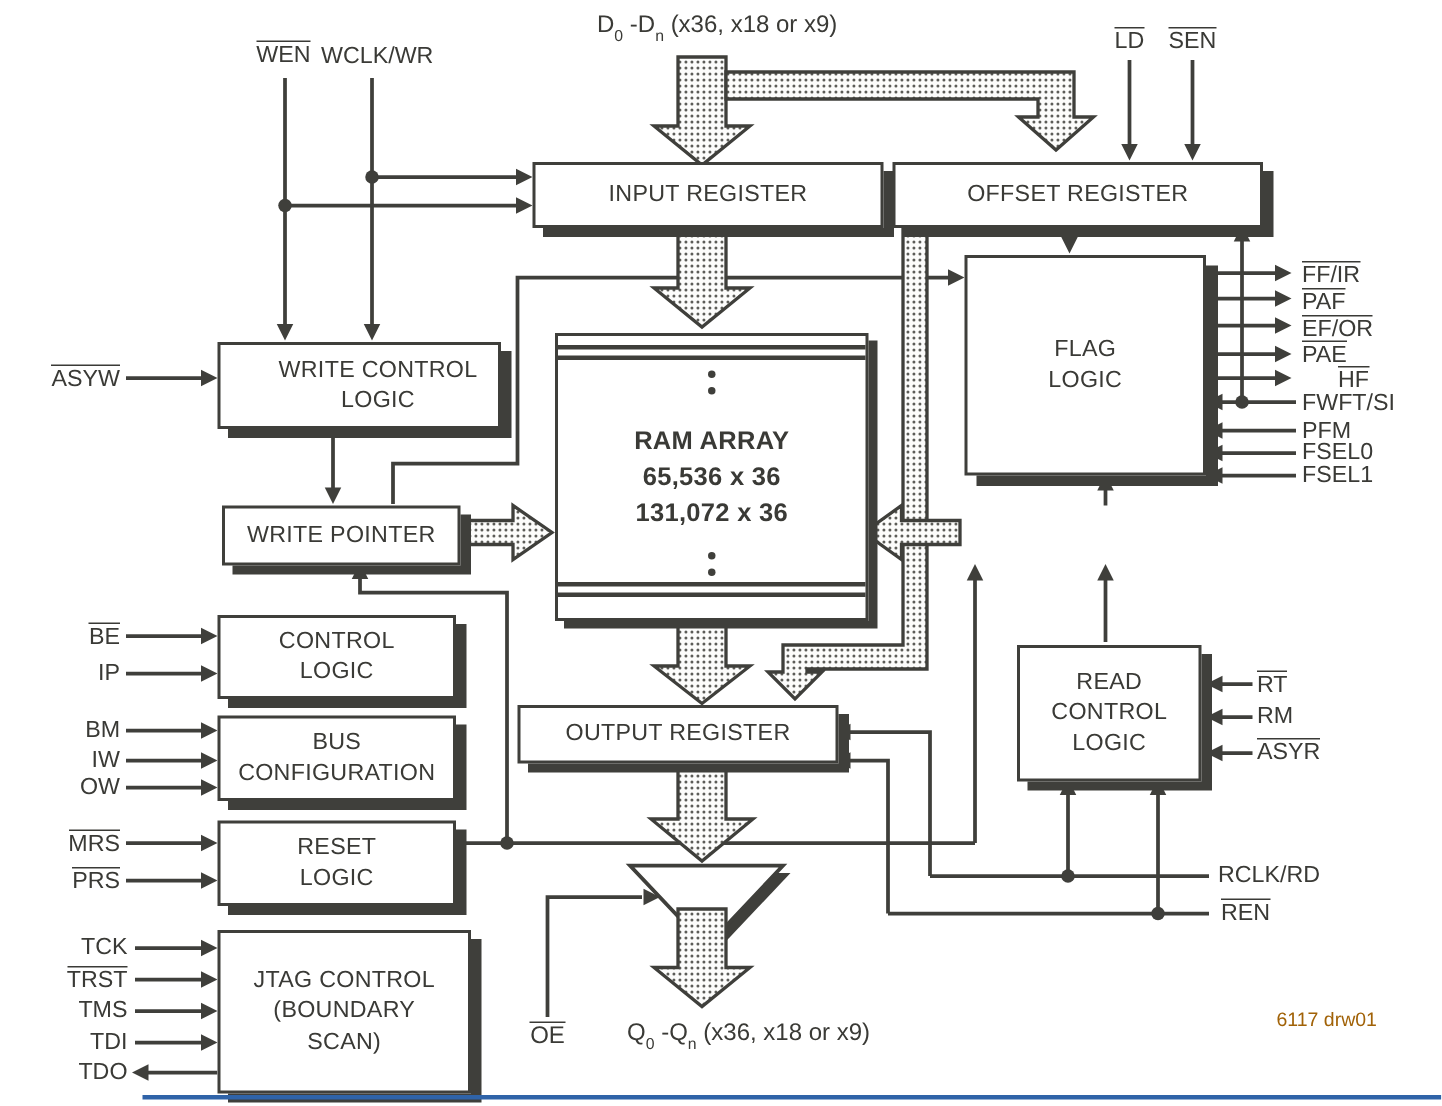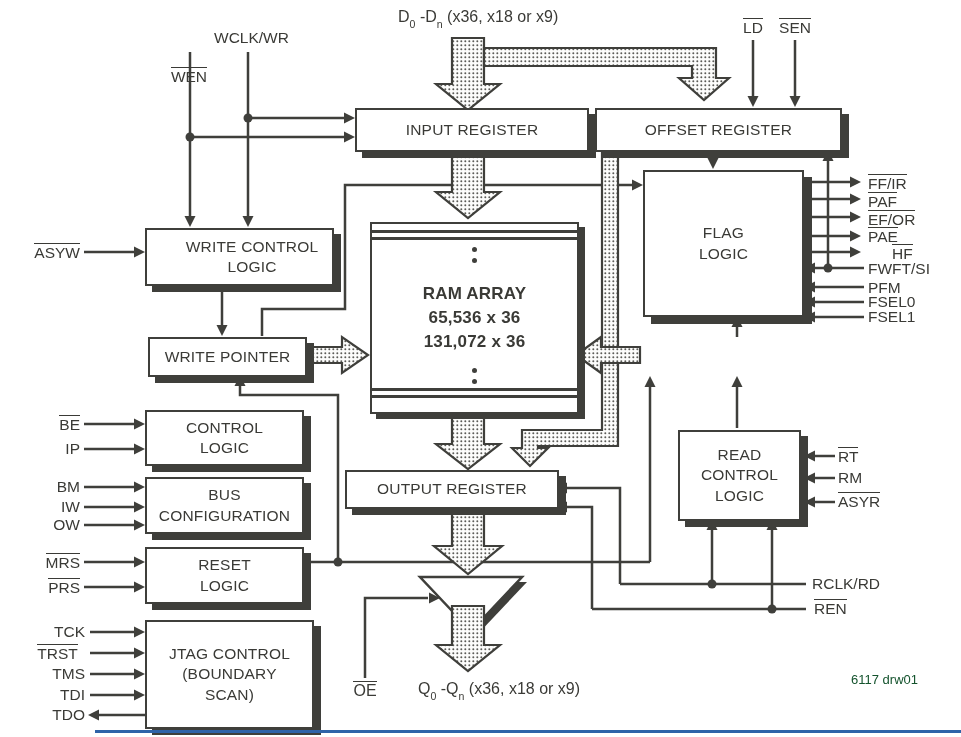--- a/index.html
+++ b/index.html
@@ -13,21 +13,21 @@
   .lbl{position:absolute;font-size:15.5px;white-space:nowrap;color:#3a3a36;}
   .ov{border-top:1.7px solid #3a3a36;display:inline-block;line-height:1.05;padding-top:1px;}
   .ctr{text-align:center;}
   .rgt{text-align:right;}
   sub{font-size:0.66em;line-height:0;position:relative;top:0.18em;}
   .bus-lbl{font-size:16px;}
   .ram-rule{position:absolute;left:0;right:0;height:2.5px;background:#3f3f3b;}
   .ram-dot{position:absolute;width:5px;height:5px;border-radius:50%;background:#3f3f3b;left:calc(50% - 2.5px);}
   .ram-txt{font-weight:bold;font-size:17px;line-height:1.4;}
   .bottom-rule{position:absolute;height:3px;}
-  .drw{position:absolute;font-size:13px;color:#14532d;}
+  .drw{position:absolute;font-size:13px;color:#a16207;}
 </style>
 </head>
 <body>
 
 <div id="stage">
 
   <svg id="wires" width="961" height="737" viewBox="0 0 961 737">
     <defs>
       <pattern id="dotp" width="4" height="4" patternUnits="userSpaceOnUse">
         <rect width="4" height="4" fill="#fcfcfb"></rect>
@@ -231,21 +231,21 @@
     <div>RESET</div>
     <div>LOGIC</div>
   </div>
 
   <div class="box" style="left:145px;top:620px;width:165px;height:105px;">
     <div>JTAG CONTROL</div>
     <div>(BOUNDARY</div>
     <div>SCAN)</div>
   </div>
 
-  <div class="lbl ctr" style="left:160px;top:27px;width:58px;margin-top:40px;"><span class="ov">WEN</span></div>
+  <div class="lbl ctr" style="left:160px;top:27px;width:58px;"><span class="ov">WEN</span></div>
   <div class="lbl" style="left:214px;top:29px;"><span>WCLK/WR</span></div>
 
   <div class="lbl bus-lbl" style="left:398px;top:8px;"><span>D</span><sub>0</sub><span> -D</span><sub>n</sub><span> (x36, x18 or x9)</span></div>
 
   <div class="lbl ctr" style="left:738px;top:18px;width:30px;"><span class="ov">LD</span></div>
   <div class="lbl ctr" style="left:773px;top:18px;width:44px;"><span class="ov">SEN</span></div>
 
   <div class="lbl rgt" style="left:24px;top:243px;width:56px;"><span class="ov">ASYW</span></div>
 
   <div class="lbl" style="left:868px;top:174px;"><span class="ov">FF/IR</span></div>
@@ -259,21 +259,21 @@
   <div class="lbl" style="left:868px;top:308px;"><span>FSEL1</span></div>
 
   <div class="lbl rgt" style="left:30px;top:415px;width:50px;"><span class="ov">BE</span></div>
   <div class="lbl rgt" style="left:30px;top:440px;width:50px;"><span>IP</span></div>
   <div class="lbl rgt" style="left:30px;top:478px;width:50px;"><span>BM</span></div>
   <div class="lbl rgt" style="left:30px;top:498px;width:50px;"><span>IW</span></div>
   <div class="lbl rgt" style="left:30px;top:516px;width:50px;"><span>OW</span></div>
   <div class="lbl rgt" style="left:25px;top:553px;width:55px;"><span class="ov">MRS</span></div>
   <div class="lbl rgt" style="left:25px;top:578px;width:55px;"><span class="ov">PRS</span></div>
   <div class="lbl rgt" style="left:30px;top:623px;width:55px;"><span>TCK</span></div>
-  <div class="lbl rgt" style="left:30px;top:644px;width:55px;text-align:center;"><span class="ov">TRST</span></div>
+  <div class="lbl rgt" style="left:30px;top:644px;width:55px;"><span class="ov">TRST</span></div>
   <div class="lbl rgt" style="left:30px;top:665px;width:55px;"><span>TMS</span></div>
   <div class="lbl rgt" style="left:30px;top:686px;width:55px;"><span>TDI</span></div>
   <div class="lbl rgt" style="left:30px;top:706px;width:55px;"><span>TDO</span></div>
 
   <div class="lbl" style="left:838px;top:447px;"><span class="ov">RT</span></div>
   <div class="lbl" style="left:838px;top:469px;"><span>RM</span></div>
   <div class="lbl" style="left:838px;top:492px;"><span class="ov">ASYR</span></div>
   <div class="lbl" style="left:812px;top:575px;"><span>RCLK/RD</span></div>
   <div class="lbl" style="left:814px;top:599px;"><span class="ov">REN</span></div>
 

